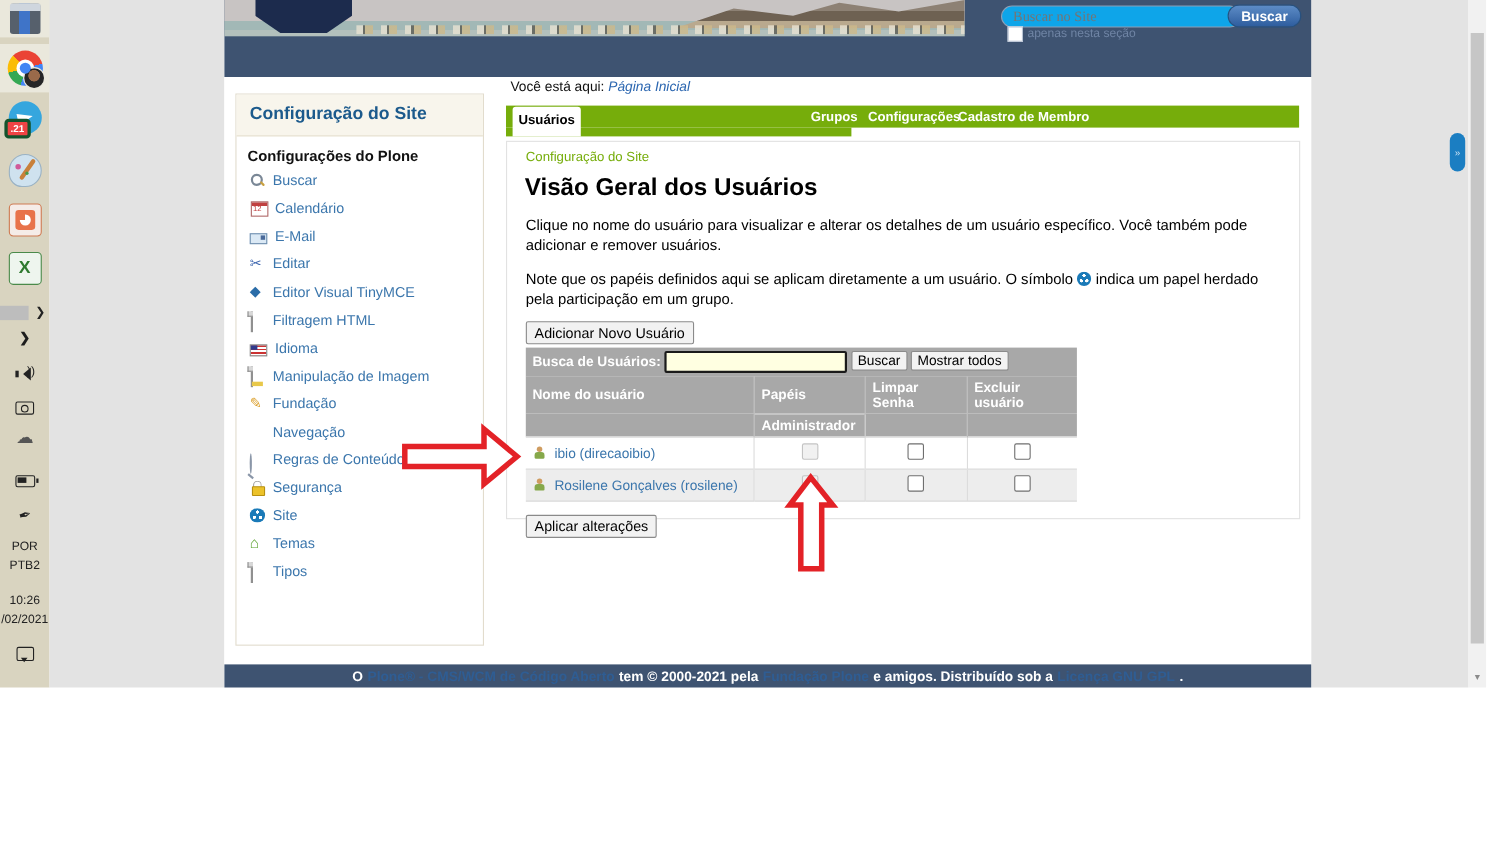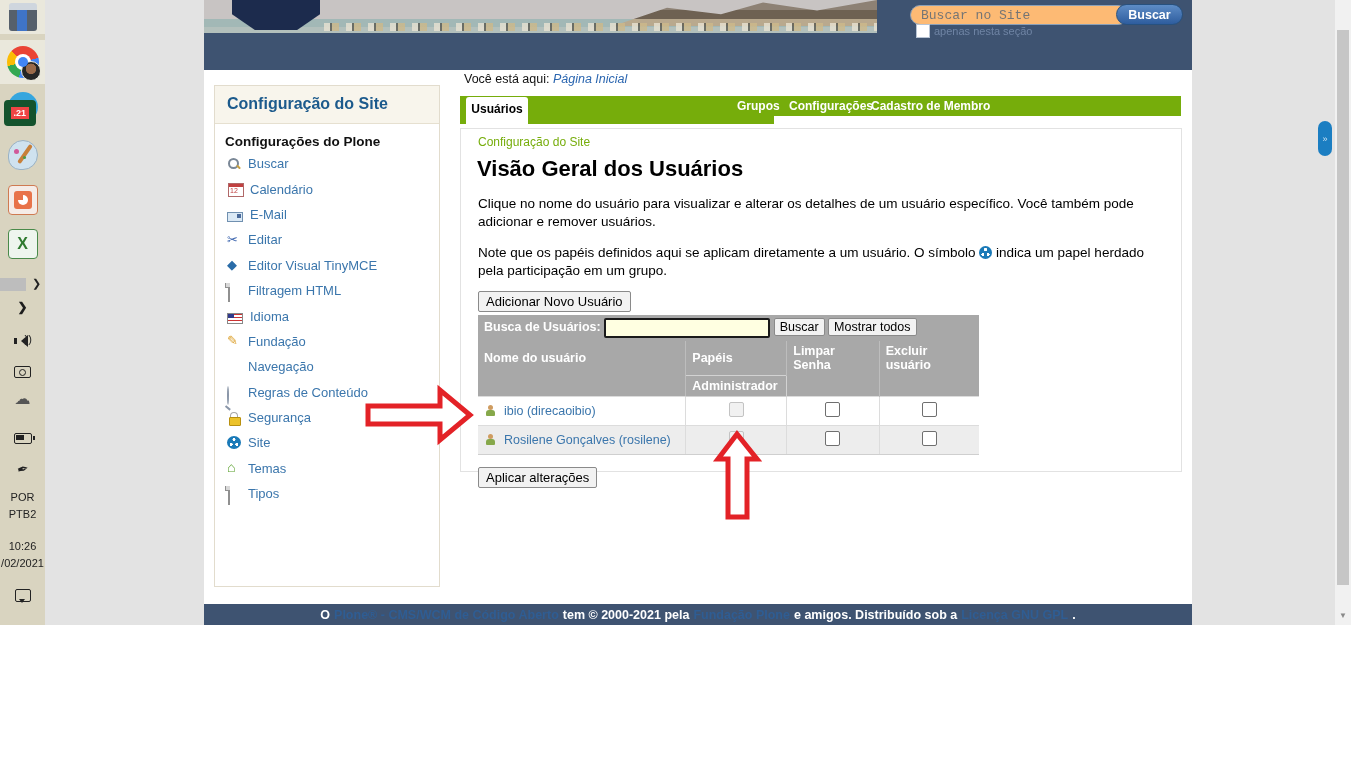--- a/index.html
+++ b/index.html
@@ -14,21 +14,21 @@
   .ic-calc{width:28px;height:28px;border-radius:3px;background:#56606c;
      background-image:linear-gradient(#cfd6de 0 7px,transparent 7px),
        linear-gradient(90deg,transparent 0 8px,#3f74c8 8px 18px,transparent 18px);}
   .ic-chrome{width:32px;height:32px;border-radius:50%;
      background:conic-gradient(from -45deg,#ea4335 0 120deg,#4285f4 120deg 240deg,#34a853 240deg 300deg,#fbbc05 300deg 360deg);position:relative;}
   .ic-chrome::before{content:"";position:absolute;left:8px;top:8px;width:16px;height:16px;border-radius:50%;background:#fff;}
   .ic-chrome::after{content:"";position:absolute;left:11px;top:11px;width:10px;height:10px;border-radius:50%;background:#4285f4;}
   .avatar{position:absolute;right:-2px;bottom:-3px;width:18px;height:18px;border-radius:50%;background:radial-gradient(circle at 50% 38%,#9a6a4a 0 5px,#262626 5.5px);border:1px solid #e8e6da;}
   .ic-tg{width:30px;height:30px;border-radius:50%;background:#35a6de;position:relative;}
   .ic-tg::before{content:"";position:absolute;left:8px;top:10px;width:0;height:0;border-left:14px solid #fff;border-top:5px solid transparent;border-bottom:6px solid transparent;transform:rotate(-12deg);}
-  .tg-badge{position:absolute;left:-4px;bottom:-4px;background:#ef4444;color:#fff;font-size:9px;font-weight:bold;padding:1px 3px;border-radius:4px;border:7px solid #14532d;}
+  .tg-badge{position:absolute;left:-4px;bottom:-4px;background:#ef4444;color:#fff;font-size:9px;font-weight:bold;padding:1px 3px;border-radius:4px;border:3px solid #14532d;}
   .ic-paint{width:28px;height:28px;border-radius:50% 50% 50% 40%;background:#cfe2ef;border:1px solid #9ab2c4;position:relative;}
   .ic-paint::before{content:"";position:absolute;left:14px;top:2px;width:4px;height:22px;background:#c8803a;transform:rotate(35deg);border-radius:2px;}
   .ic-paint::after{content:"";position:absolute;left:5px;top:8px;width:5px;height:5px;border-radius:50%;background:#d05a9a;box-shadow:8px 6px 0 -1px #4a9a4a;}
   .ic-ppt{width:28px;height:28px;border-radius:4px;background:#f5ece8;border:1px solid #cf7a52;position:relative;}
   .ic-ppt::before{content:"";position:absolute;left:5px;top:5px;width:18px;height:18px;border-radius:3px;background:#e8734a;}
   .ic-ppt::after{content:"";position:absolute;left:9px;top:9px;width:10px;height:10px;border-radius:50%;background:conic-gradient(#fff 0 270deg,#e8734a 270deg 360deg);}
   .ic-xls{width:28px;height:28px;border-radius:4px;background:#eef5ee;border:1px solid #4a8a4a;color:#2f7a2f;font-weight:bold;font-size:16px;display:flex;align-items:center;justify-content:center;}
   .mini-hscroll{left:0;top:277px;width:45px;height:15px;}
   .mini-hscroll .bar{position:absolute;left:0;top:1px;width:26px;height:13px;background:#bdbdbd;}
   .mini-hscroll .gt{position:absolute;left:32px;top:0;font-size:11px;color:#222;}
@@ -62,21 +62,21 @@
   .band{position:absolute;left:0;top:0;width:988px;height:70px;background:#3e5371;}
   .photo{position:absolute;left:0;top:0;width:673px;height:33px;overflow:hidden;
      background:linear-gradient(180deg,#c8c4c3 0 58%,#a2b8b6 58% 82%,#b3c0bc 82% 100%);}
   .mount{position:absolute;right:0;top:0;width:300px;height:26px;
      background:linear-gradient(180deg,#8d8174 0 40%,#6e6152 40% 75%,#b9a98e 75%);
      clip-path:polygon(12% 100%,30% 30%,48% 55%,62% 10%,80% 40%,100% 0,100% 100%);}
   .boats{position:absolute;left:120px;bottom:2px;width:553px;height:8px;
      background:repeating-linear-gradient(90deg,#e8e2d2 0 6px,#5a5a52 6px 8px,#cdb98a 8px 15px,transparent 15px 22px);opacity:.8;}
   .octa{position:absolute;left:28px;top:-16px;width:88px;height:46px;background:#1c2b4d;
      clip-path:polygon(26% 0,74% 0,100% 34%,100% 66%,74% 100%,26% 100%,0 66%,0 34%);}
-  .hsearch{position:absolute;left:706px;top:5px;width:196px;height:18px;border:1px solid #8aa0b8;border-radius:10px;background:#fdba74;color:#4a4a4a;font-size:13px;padding:0 10px;font-family:Liberation Mono, monospace;}
+  .hsearch{position:absolute;left:706px;top:5px;width:196px;height:18px;border:1px solid #8aa0b8;border-radius:10px;background:#0ea5e9;color:#4a4a4a;font-size:13px;padding:0 10px;font-family:Liberation Serif, serif;}
   .hsearch-btn{position:absolute;left:912px;top:4px;width:67px;height:21px;border:1px solid #27517f;border-radius:11px;
      background:linear-gradient(#5d8cc6,#2e5d9e);color:#fff;font-weight:bold;font-size:12.5px;font-family:"Liberation Sans",sans-serif;}
   .hcb{position:absolute;left:712px;top:24px;width:12px;height:12px;background:#fff;border:1px solid #b8c4d4;}
   .hcb-lab{position:absolute;left:730px;top:25px;color:#6f84a4;font-size:11px;}
 
   .crumb{position:absolute;left:260px;top:72px;font-size:12.5px;color:#111;}
   .crumb a{color:#2b66b0;text-decoration:none;font-style:italic;}
 
   .tabbar{position:absolute;left:256px;top:96px;width:721px;height:20px;background:#76ad0b;}
   .tabstrip{position:absolute;left:256px;top:116px;width:314px;height:8px;background:#76ad0b;}
@@ -270,20 +270,24 @@
         </div>
       <div class="sitem">
           <span class="sic"><span class="i-doc sic"></span></span>
           <a href="#">Filtragem HTML</a>
         </div>
       <div class="sitem">
           <span class="sic i-flag"></span>
           <a href="#">Idioma</a>
         </div>
       <div class="sitem">
+          <span class="sic"><span class="i-doc i-img sic"></span></span>
+          <a href="#">Manipulação de Imagem</a>
+        </div>
+      <div class="sitem">
           <span class="sic i-pen">✎</span>
           <a href="#">Fundação</a>
         </div>
       <div class="sitem">
           <span class="sic"><span class="i-tree sic"></span></span>
           <a href="#">Navegação</a>
         </div>
       <div class="sitem">
           <span class="sic"><span class="i-lasso sic"></span></span>
           <a href="#">Regras de Conteúdo</a>

